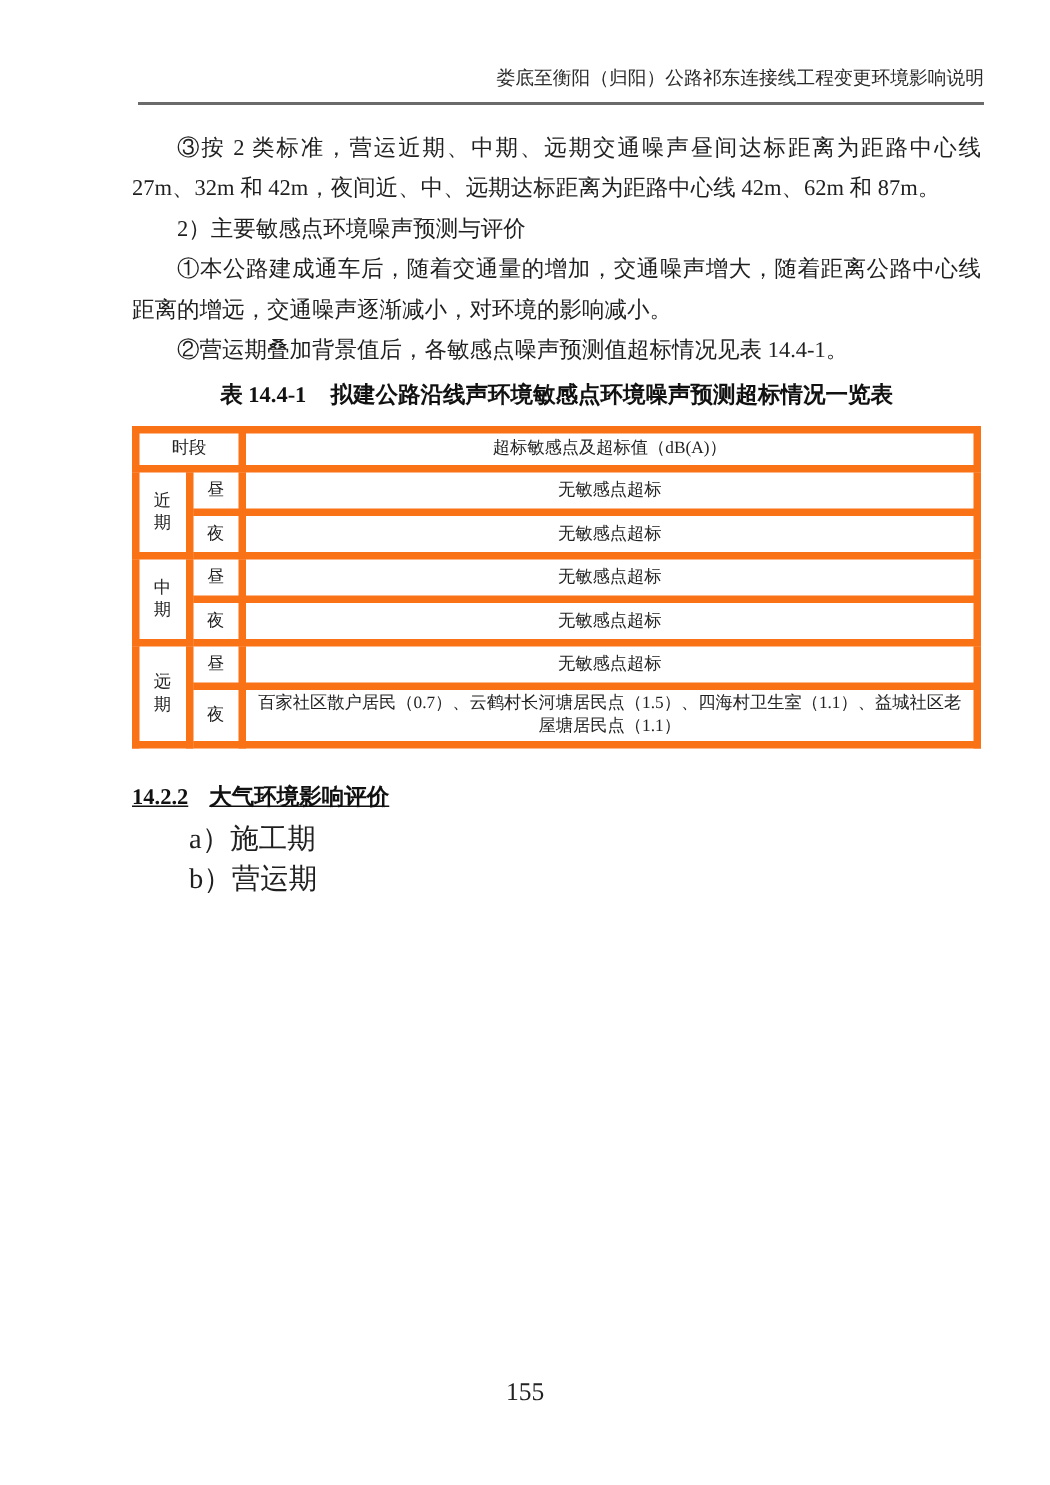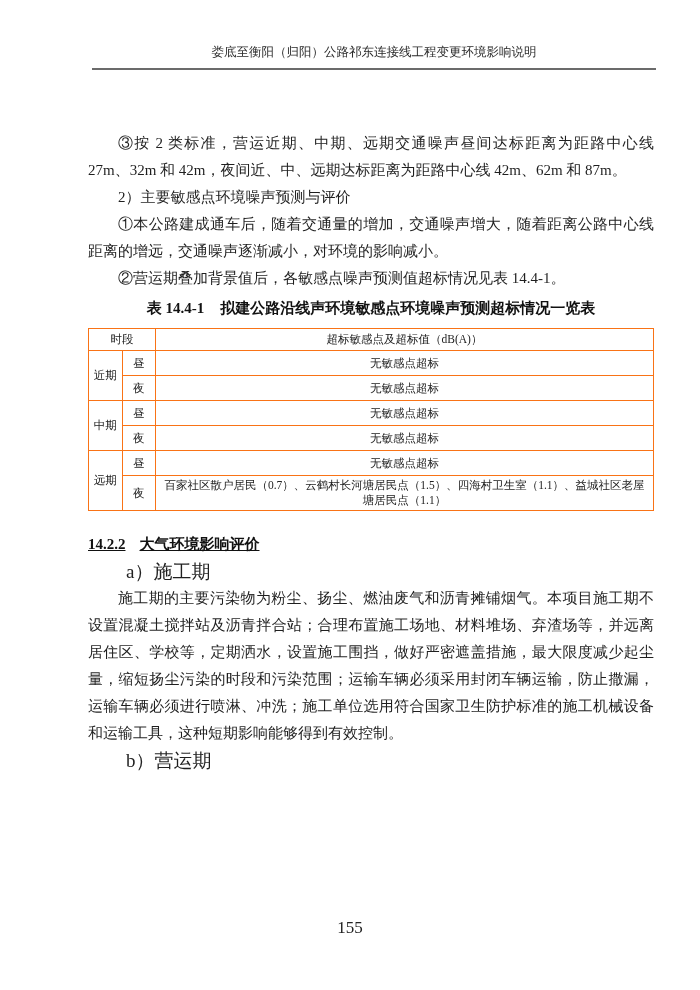--- a/index.html
+++ b/index.html
@@ -8,31 +8,30 @@
     width:700px;height:990px;
     margin:0 auto;
     background:#ffffff;
     font-family:"Liberation Serif","DejaVu Serif",serif;
     color:#1f1f1f;
     overflow:hidden;
   }
   .page-header{
     position:absolute;
     top:44px;left:92px;right:44px;
-    text-align:center;
+    text-align:right;
     font-size:12.5px;
     color:#2a2a2a;
     padding-bottom:7px;
     border-bottom:2px solid #6b6b6b;
   }
   .content{
     position:absolute;
     top:86px;left:88px;
     width:566px;
-    margin-top:44px;
   }
   .para{
     margin:0;
     font-size:15px;
     line-height:27px;
     text-align:justify;
     text-indent:2em;
     color:#1f1f1f;
   }
   .table-caption{
@@ -46,21 +45,21 @@
   .table-caption .cap-label{margin-right:16px;}
   table.noise-table{
     width:100%;
     border-collapse:collapse;
     table-layout:fixed;
     font-size:11.5px;
     color:#222;
   }
   table.noise-table td,
   table.noise-table th{
-    border:1px solid #f97316;
+    border:5px solid #f97316;
     padding:1px 4px;
     text-align:center;
     vertical-align:middle;
     font-weight:normal;
     line-height:15px;
   }
   td.col-period{
     width:26px;
     word-break:break-all;
     line-height:17px;
@@ -150,21 +149,20 @@
 
     <div class="spacer-after-table"></div>
 
 
     <p class="section-heading">
       <span class="sec-num">14.2.2</span><span>大气环境影响评价</span>
     </p>
 
     <p class="sub-item">a）施工期</p>
 
-    <p class="para">施工期的主要污染物为粉尘、扬尘、燃油废气和沥青摊铺烟气。本项目施工期不设置混凝土搅拌站及沥青拌合站；合理布置施工场地、材料堆场、弃渣场等，并远离居住区、学校等，定期洒水，设置施工围挡，做好严密遮盖措施，最大限度减少起尘量，缩短扬尘污染的时段和污染范围；运输车辆必须采用封闭车辆运输，防止撒漏，运输车辆必须进行喷淋、冲洗；施工单位选用符合国家卫生防护标准的施工机械设备和运输工具，这种短期影响能够得到有效控制。</p>
 
     <p class="sub-item">b）营运期</p>
 
   </div>
 
   <div class="page-number">155</div>
 
 </div>
 
 </body></html>

